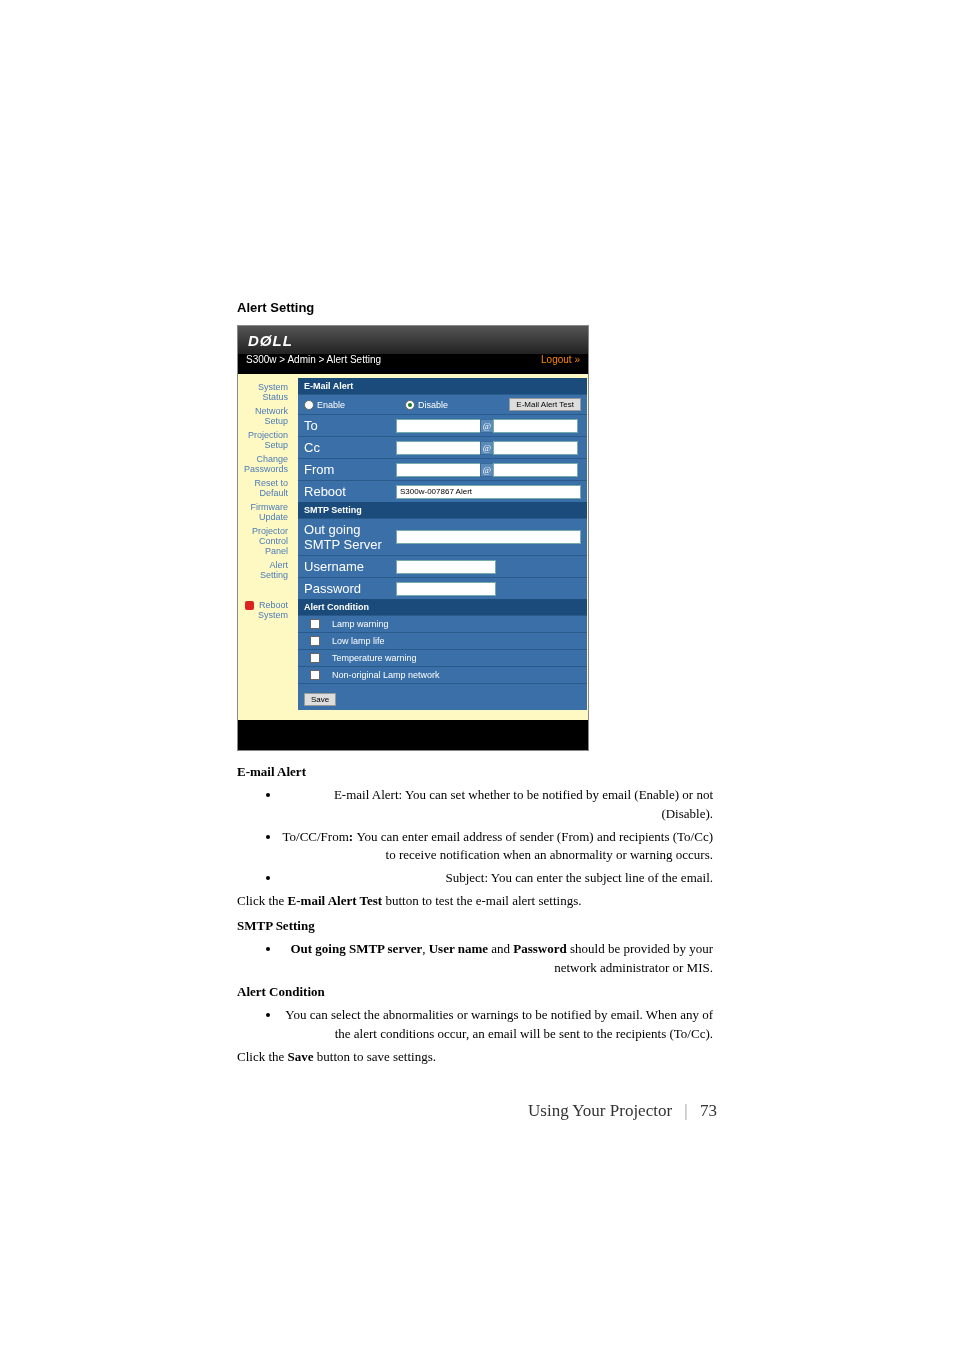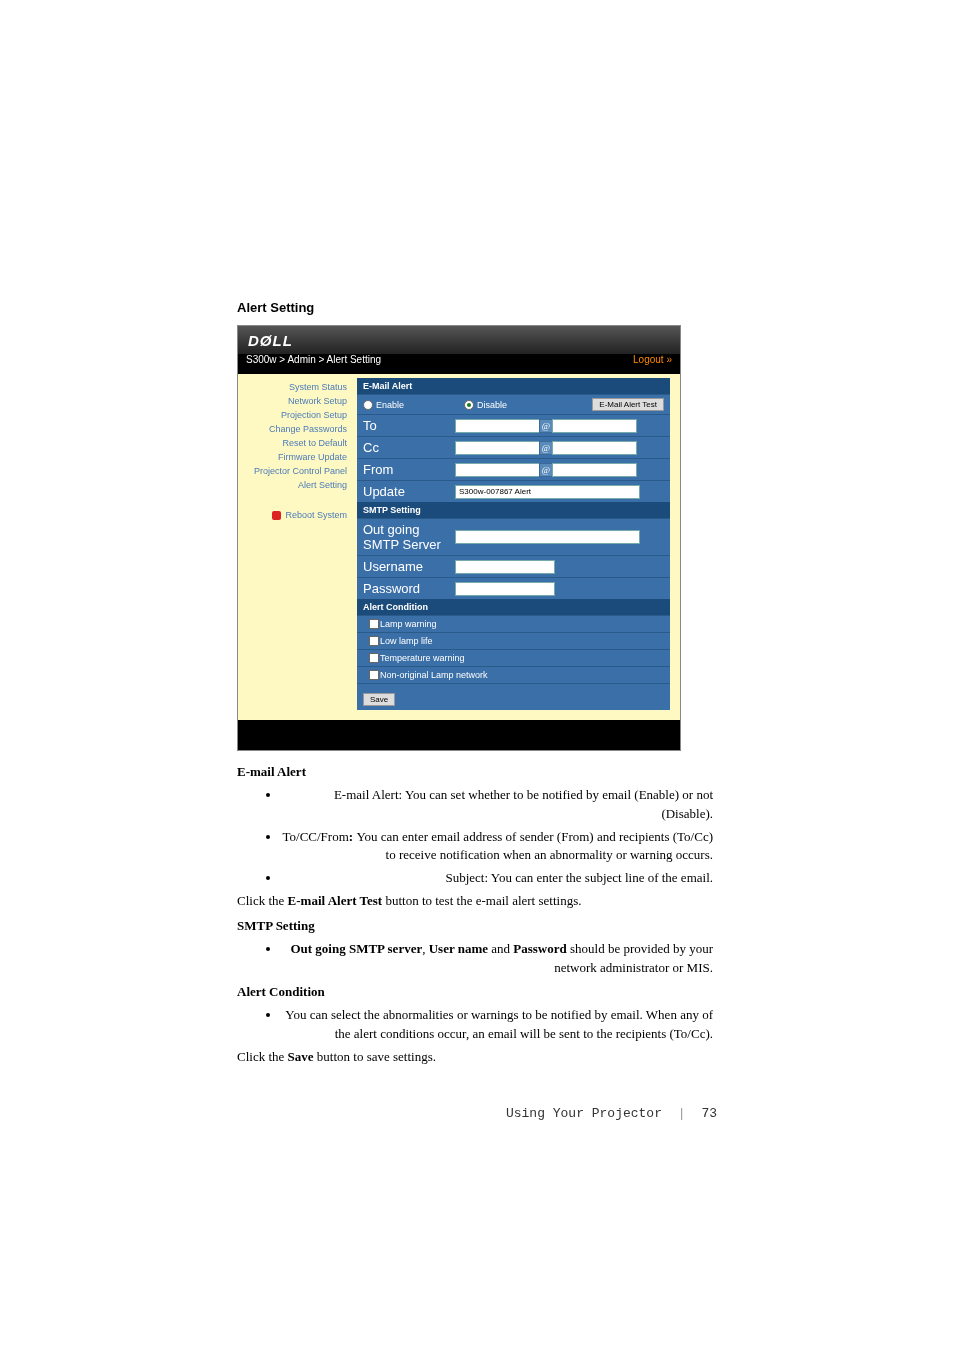--- a/index.html
+++ b/index.html
@@ -14,21 +14,21 @@
     .page-content {
       padding: 300px 237px 0 237px;
     }
     .section-title {
       font-family: Arial, Helvetica, sans-serif;
       font-weight: bold;
       font-size: 13px;
       margin-bottom: 10px;
     }
     .screenshot {
-      width: 444px;
+      width: 352px;
       border: 1px solid #888;
       background: #000;
       margin-bottom: 12px;
     }
     .dell-header {
       height: 28px;
       background: linear-gradient(#555, #222);
       display: flex;
       align-items: center;
       padding-left: 10px;
@@ -168,21 +168,21 @@
       font-size: 8px;
       padding: 1px 6px;
       font-family: Arial, sans-serif;
     }
     .checkbox-row {
       background: #3a6fa8;
       padding: 3px 6px 3px 12px;
       border-top: 1px solid #2a5a8a;
       display: flex;
       align-items: center;
-      gap: 1px;
+      gap: 12px;
     }
     .checkbox {
       width: 10px;
       height: 10px;
       background: #fff;
       border: 1px solid #666;
     }
     .checkbox-label {
       color: #fff;
       font-family: Arial, sans-serif;
@@ -223,22 +223,22 @@
       margin-bottom: 4px;
       padding-right: 4px;
     }
     .doc-para {
       margin: 4px 0;
     }
     .page-footer {
       position: absolute;
       bottom: 230px;
       right: 237px;
-      font-family: Liberation Mono, monospace;
-      font-size: 13px;
+      font-family: Liberation Serif, serif;
+      font-size: 17px;
       color: #333;
     }
     .page-footer .divider {
       margin: 0 8px;
       color: #999;
     }
   </style>
 </head>
 <body>
 
@@ -295,21 +295,21 @@
           <span class="at-icon">@</span>
           <input class="text-input domain-input" style="">
         </div>
         <div class="form-row">
           <span class="form-label">From</span>
           <input class="text-input email-input" style="">
           <span class="at-icon">@</span>
           <input class="text-input domain-input" style="">
         </div>
         <div class="form-row">
-          <span class="form-label">Update</span>
+          <span class="form-label">Reboot</span>
           <input class="text-input subject-input" value="S300w-007867 Alert" style="">
         </div>
 
         <div class="panel-section-header">SMTP Setting</div>
         <div class="form-row">
           <span class="form-label">Out going SMTP Server</span>
           <input class="text-input server-input" style="">
         </div>
         <div class="form-row">
           <span class="form-label">Username</span>

